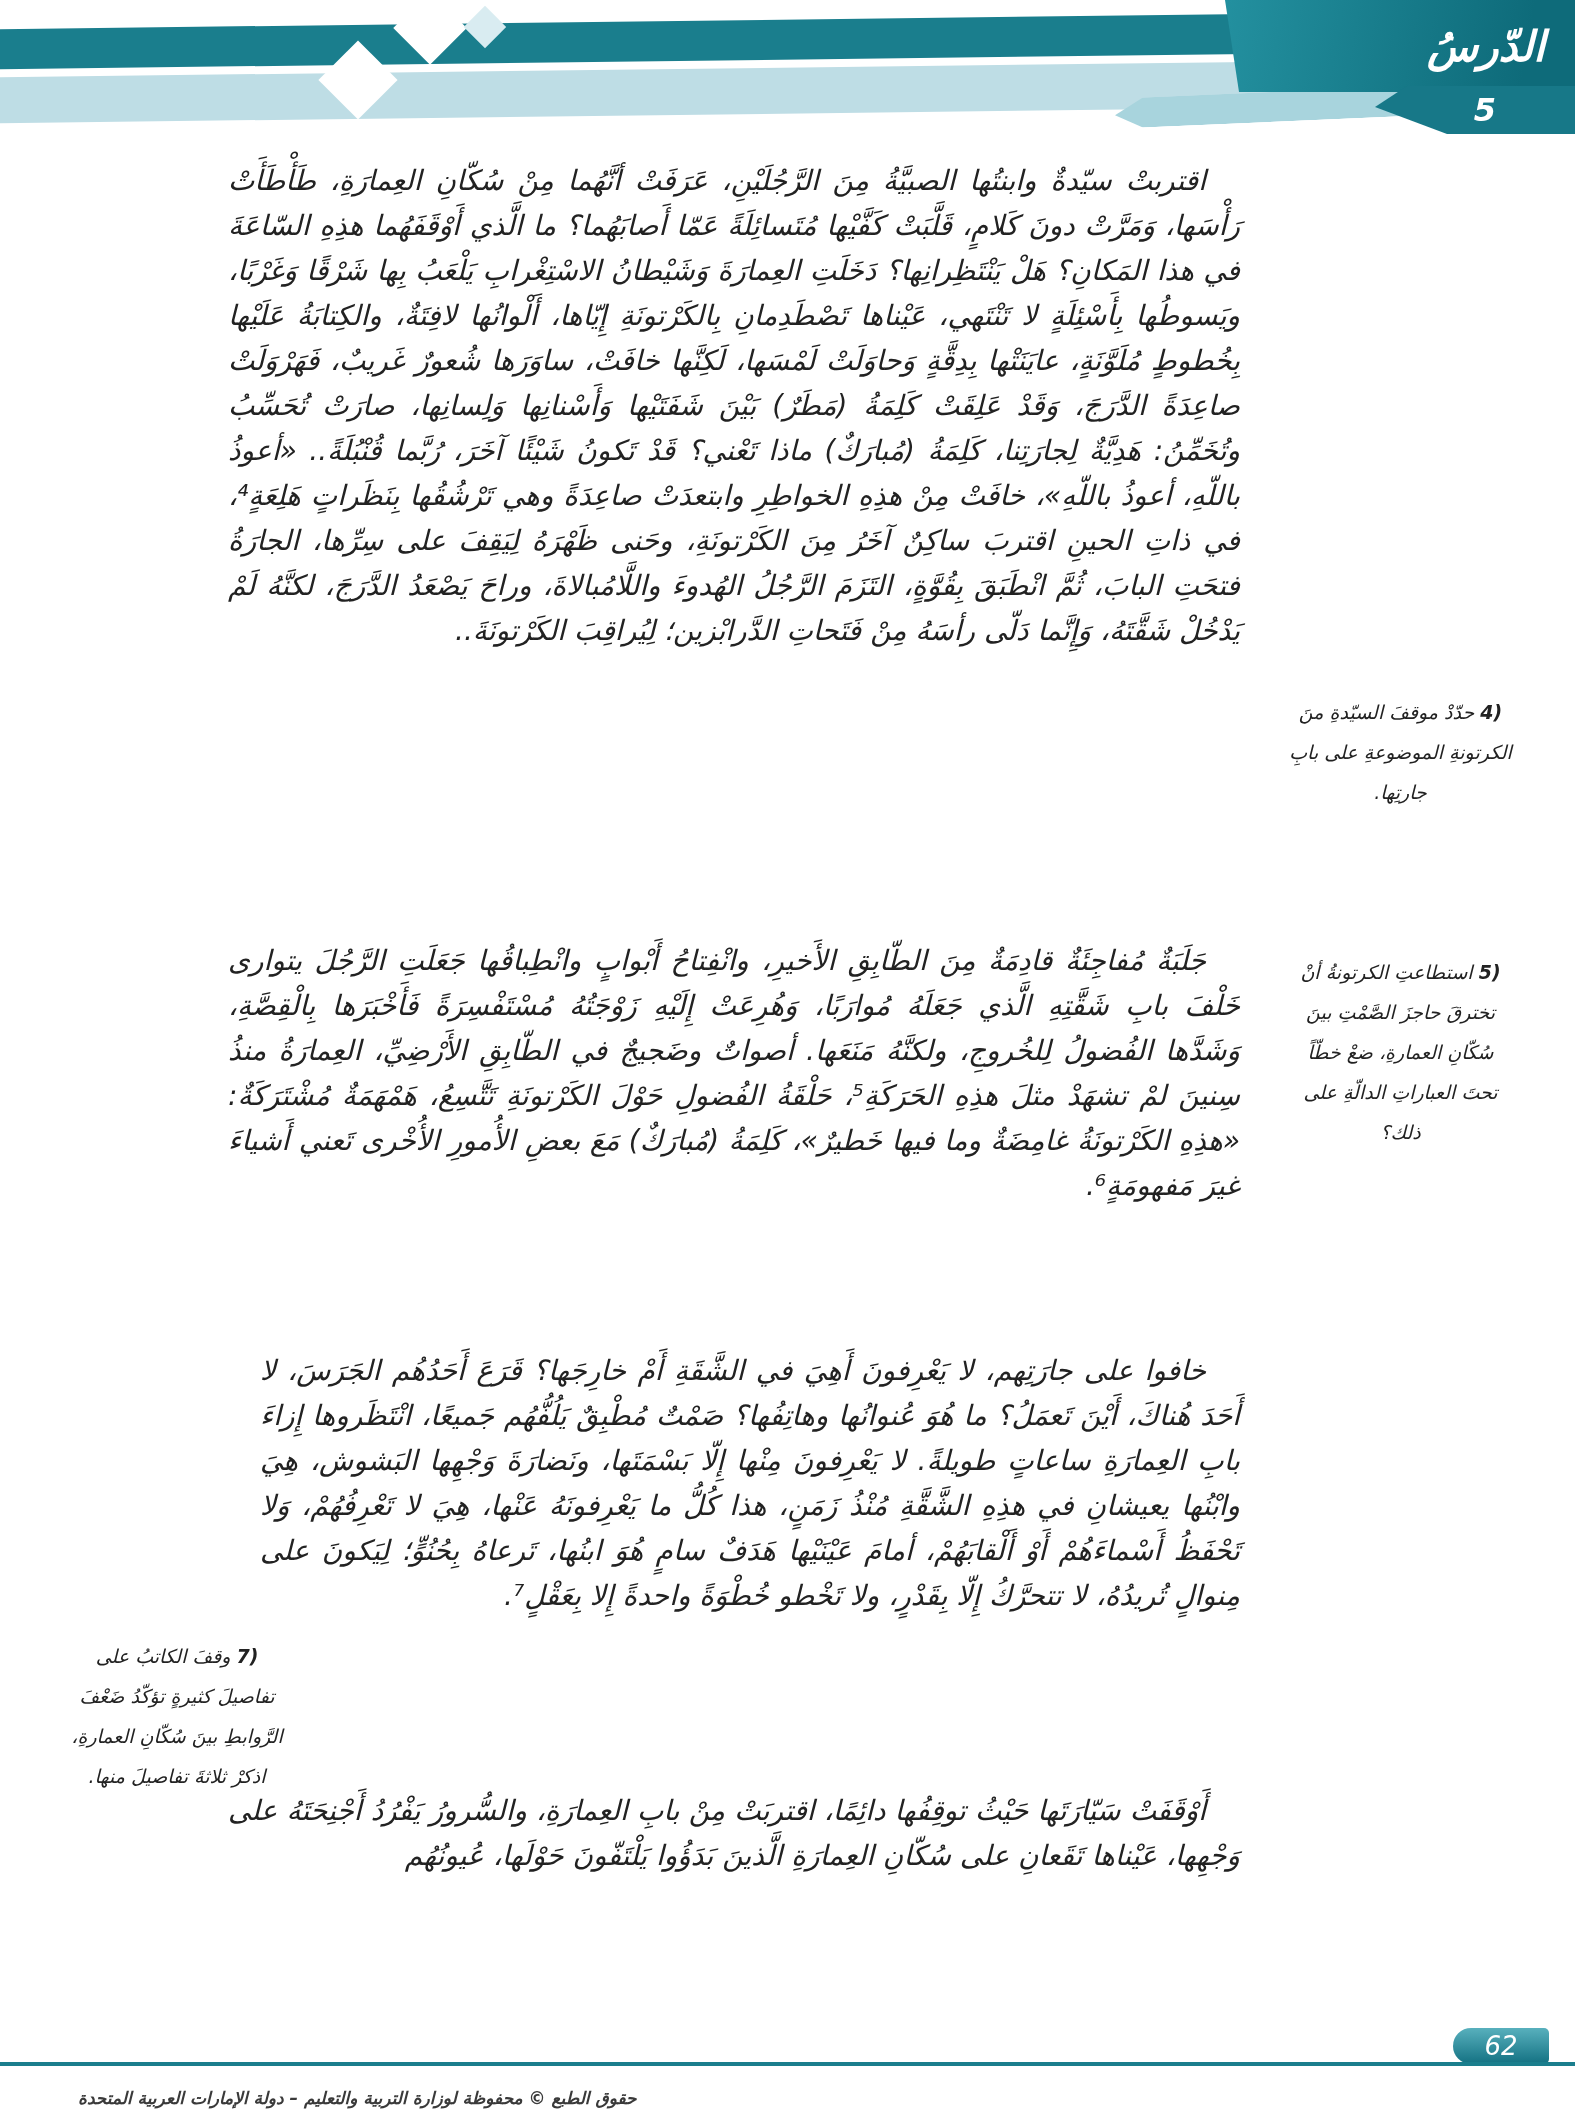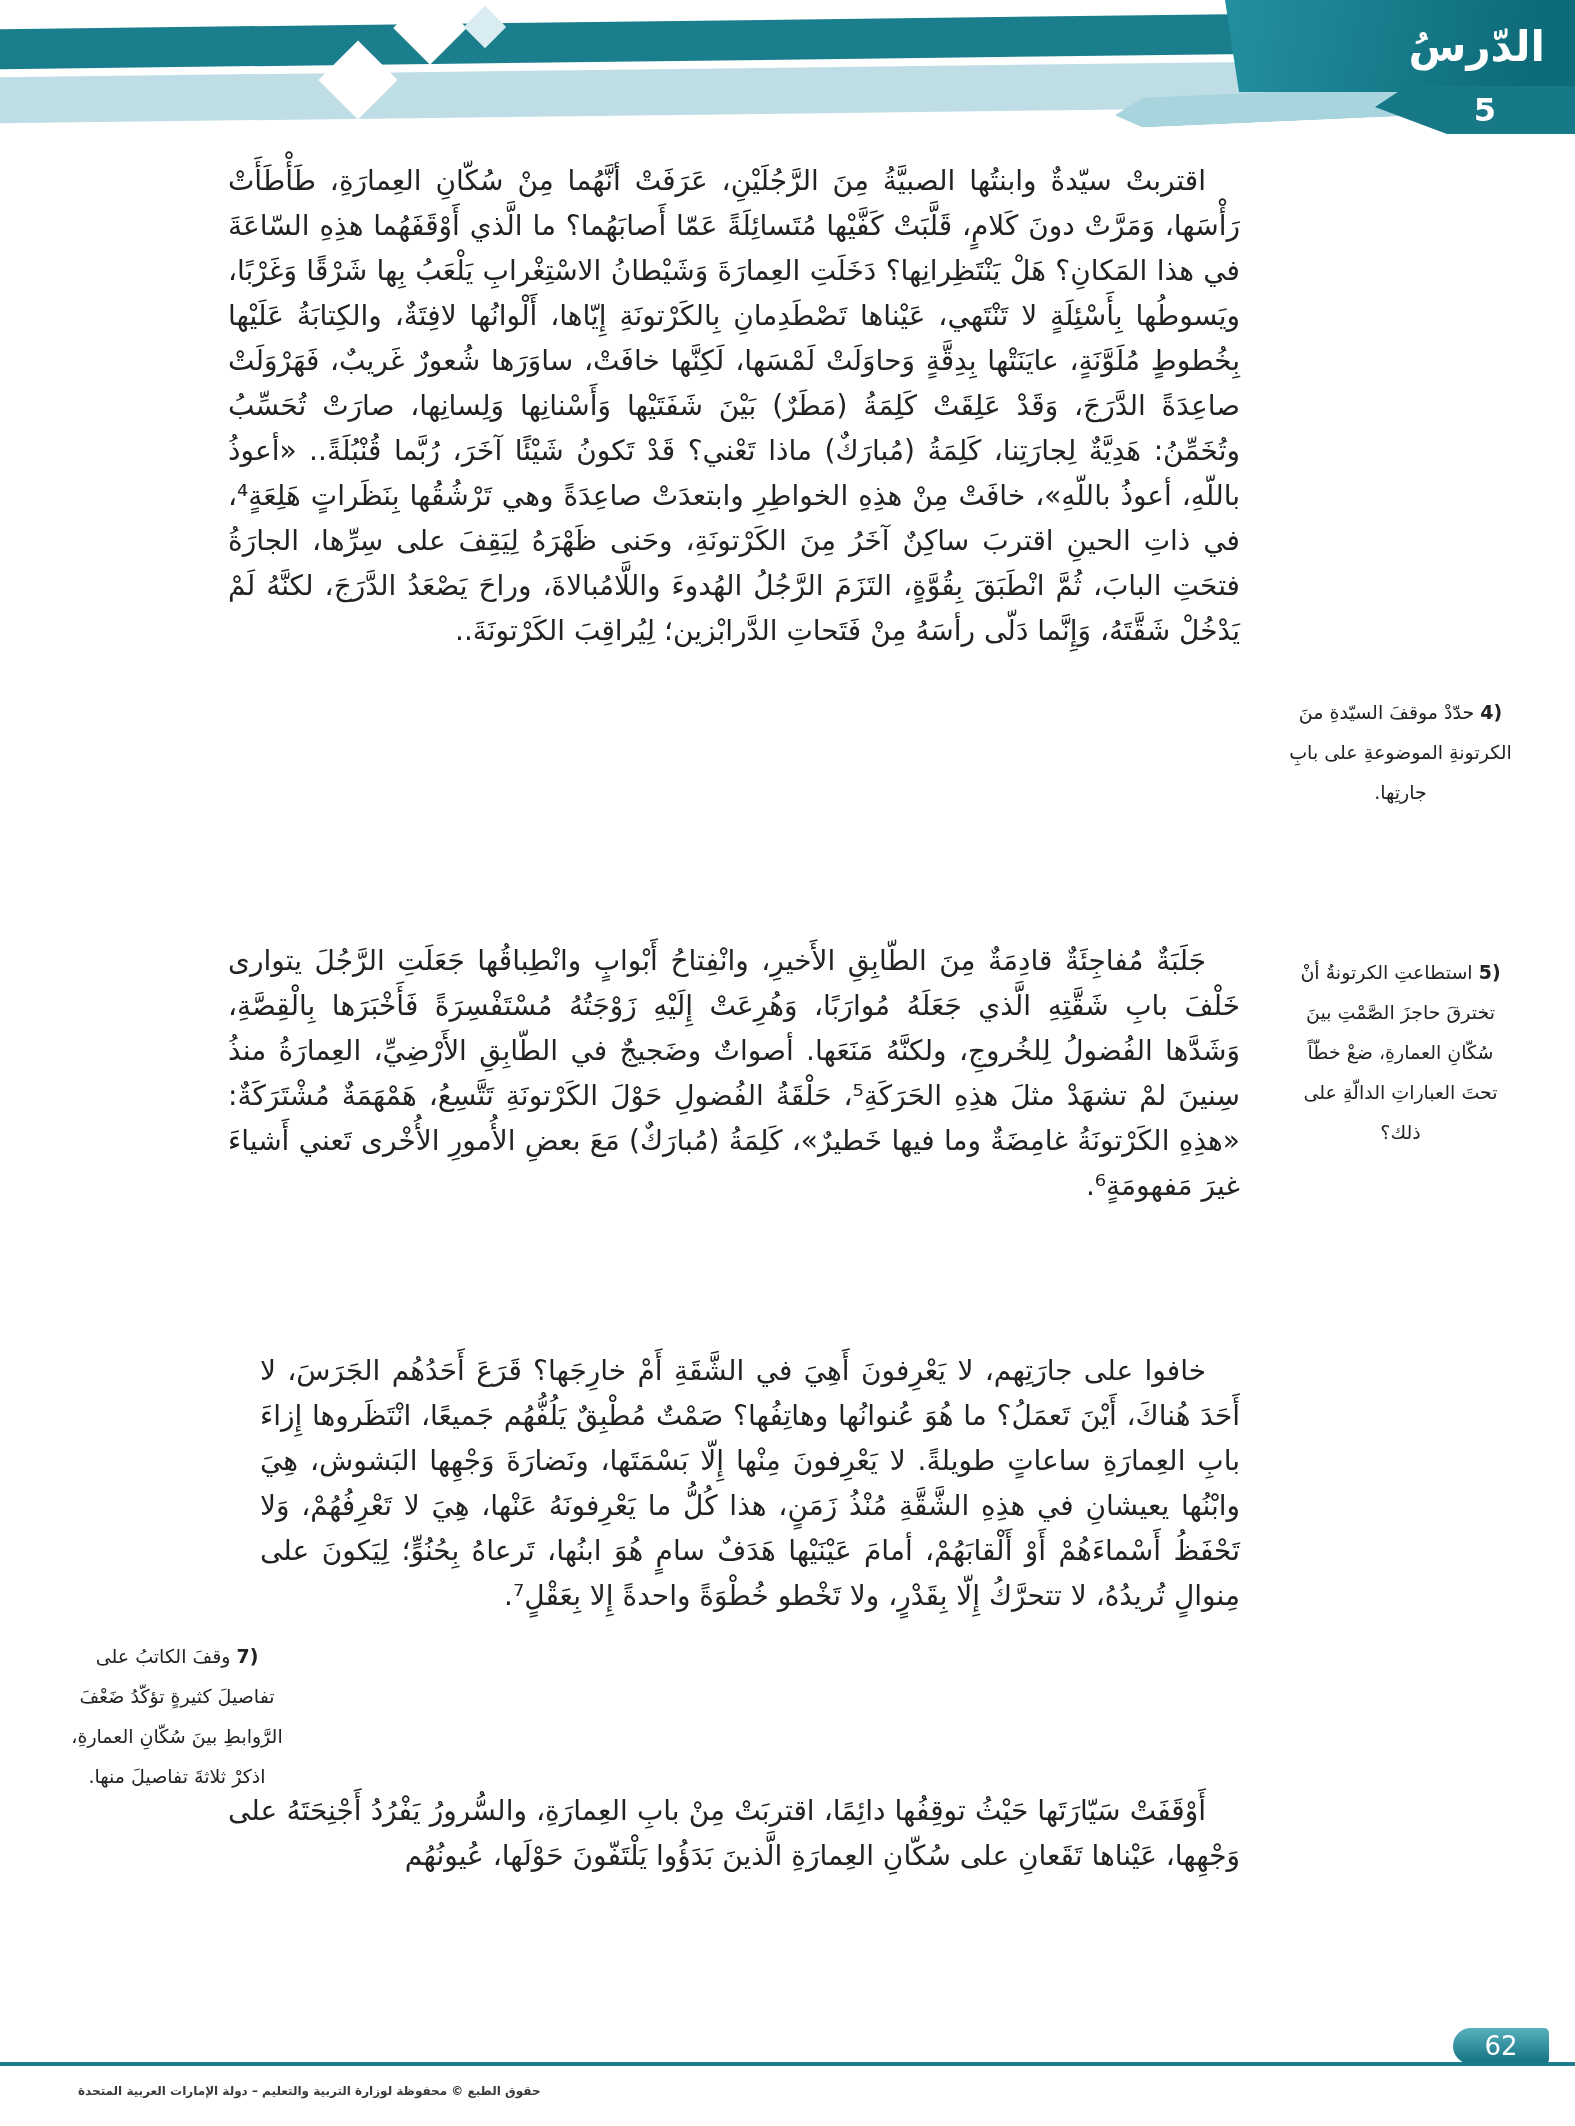--- a/index.html
+++ b/index.html
@@ -1,20 +1,21 @@
 <!DOCTYPE html>
 <html lang="ar"><head>
 <meta charset="utf-8">
 <style>
   * { margin:0; padding:0; box-sizing:border-box; }
   html,body { background:#e9e9e9; }
   .page {
     position:relative; width:1575px; height:2126px; margin:0 auto;
     background:#ffffff; overflow:hidden;
     font-family:"DejaVu Sans", sans-serif;
+    font-style:italic;
   }
 
   
   .header { position:absolute; top:0; left:0; width:100%; height:160px; }
   .band-dark {
     position:absolute; top:10px; left:0; width:100%; height:40px;
     background:#1a7e8d; transform:skewY(-0.7deg); transform-origin:right center;
   }
   .band-light {
     position:absolute; top:58px; left:0; width:100%; height:46px;
@@ -75,22 +76,22 @@
     position:absolute; left:0; right:0; bottom:60px; height:4px; background:#1a7e8d;
   }
   .page-badge {
     position:absolute; right:26px; bottom:62px; width:96px; height:36px;
     border-radius:18px 5px 5px 18px;
     background:linear-gradient(180deg,#58b0bd,#137182);
     color:#ffffff; font-size:26px;
     display:flex; align-items:center; justify-content:center;
   }
   .copyright {
-    position:absolute; left:78px; bottom:28px;
-    font-size:12px; font-weight:bold; color:#3a3a3a; direction:rtl;
+    position:absolute; left:78px; bottom:18px;
+    font-size:17px; font-weight:bold; color:#3a3a3a; direction:rtl;
   }
 </style>
 </head>
 <body>
 
 <div class="page">
 
   <div class="header">
     <div class="band-dark"></div>
     <div class="band-light"></div>

